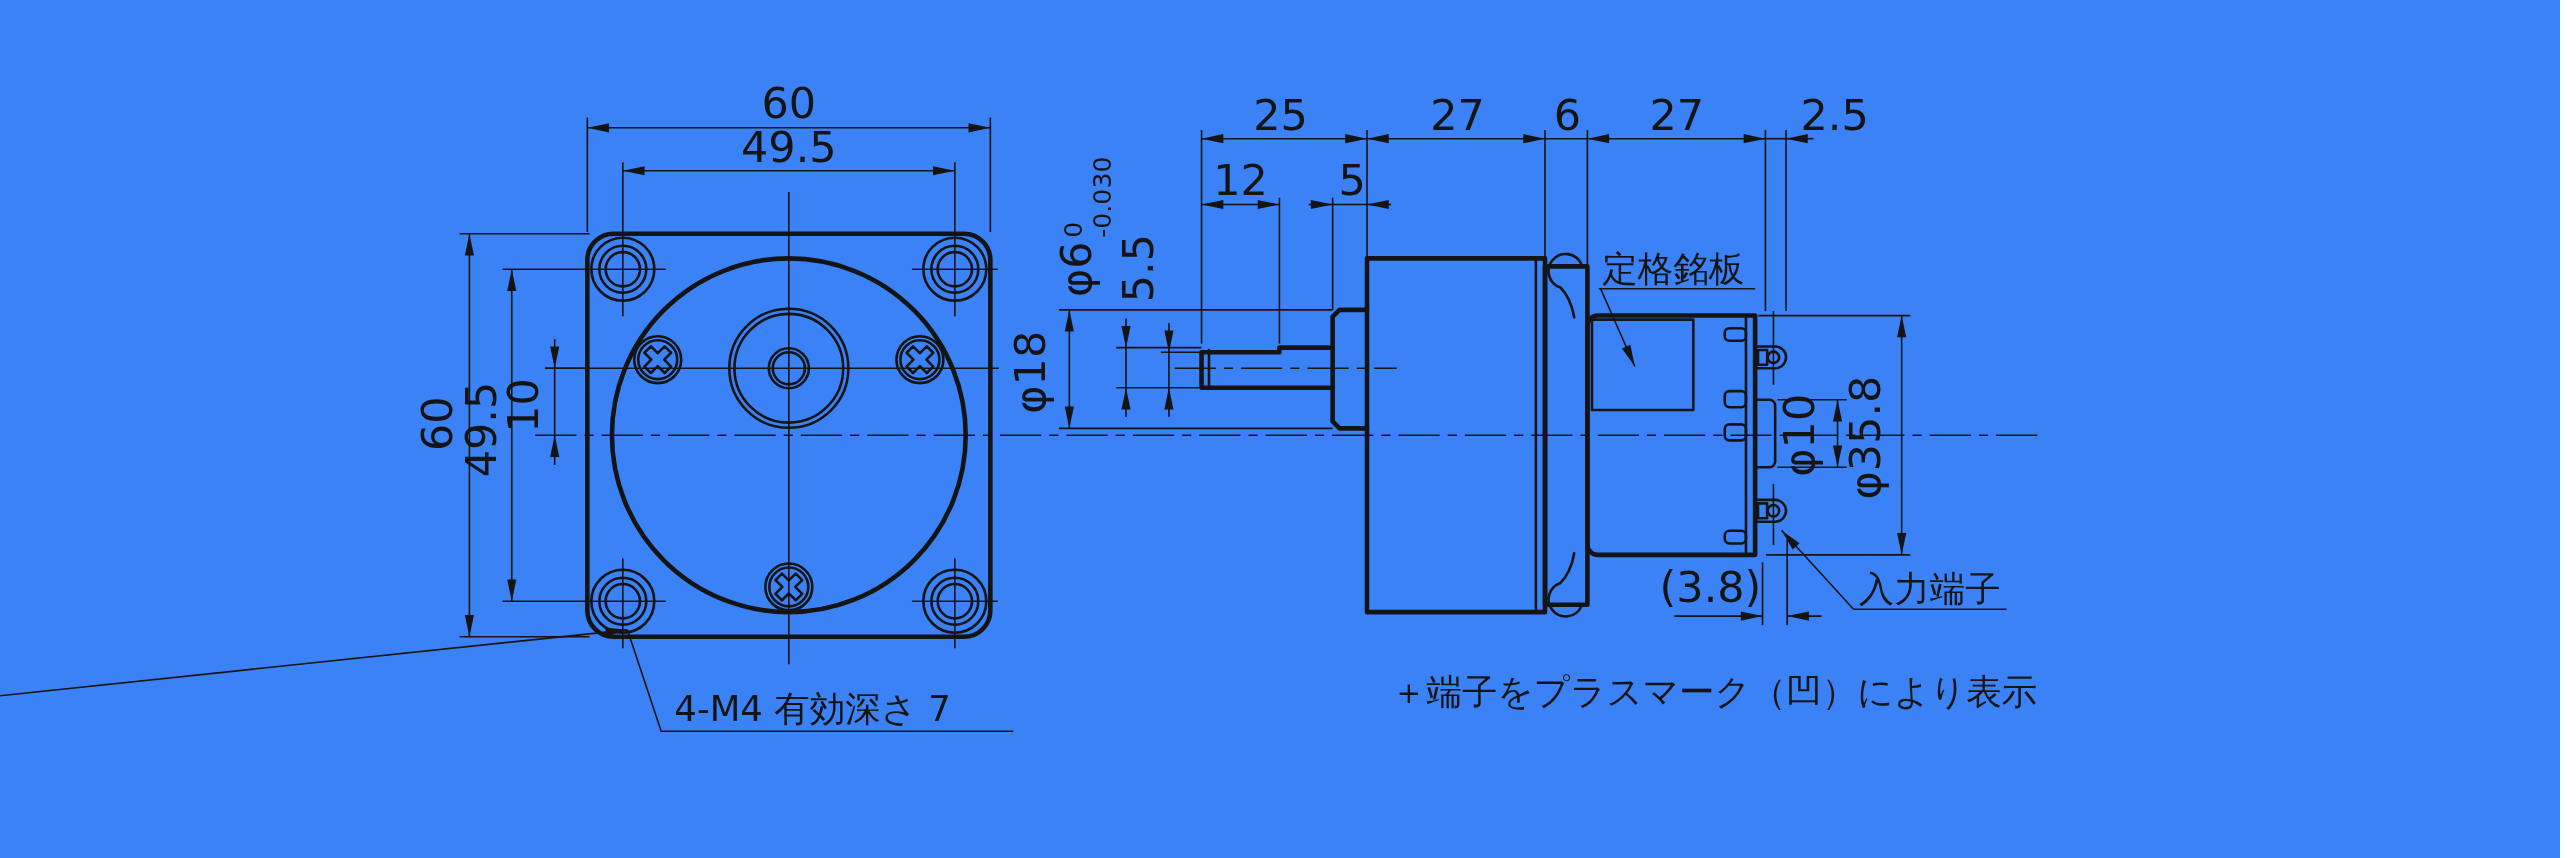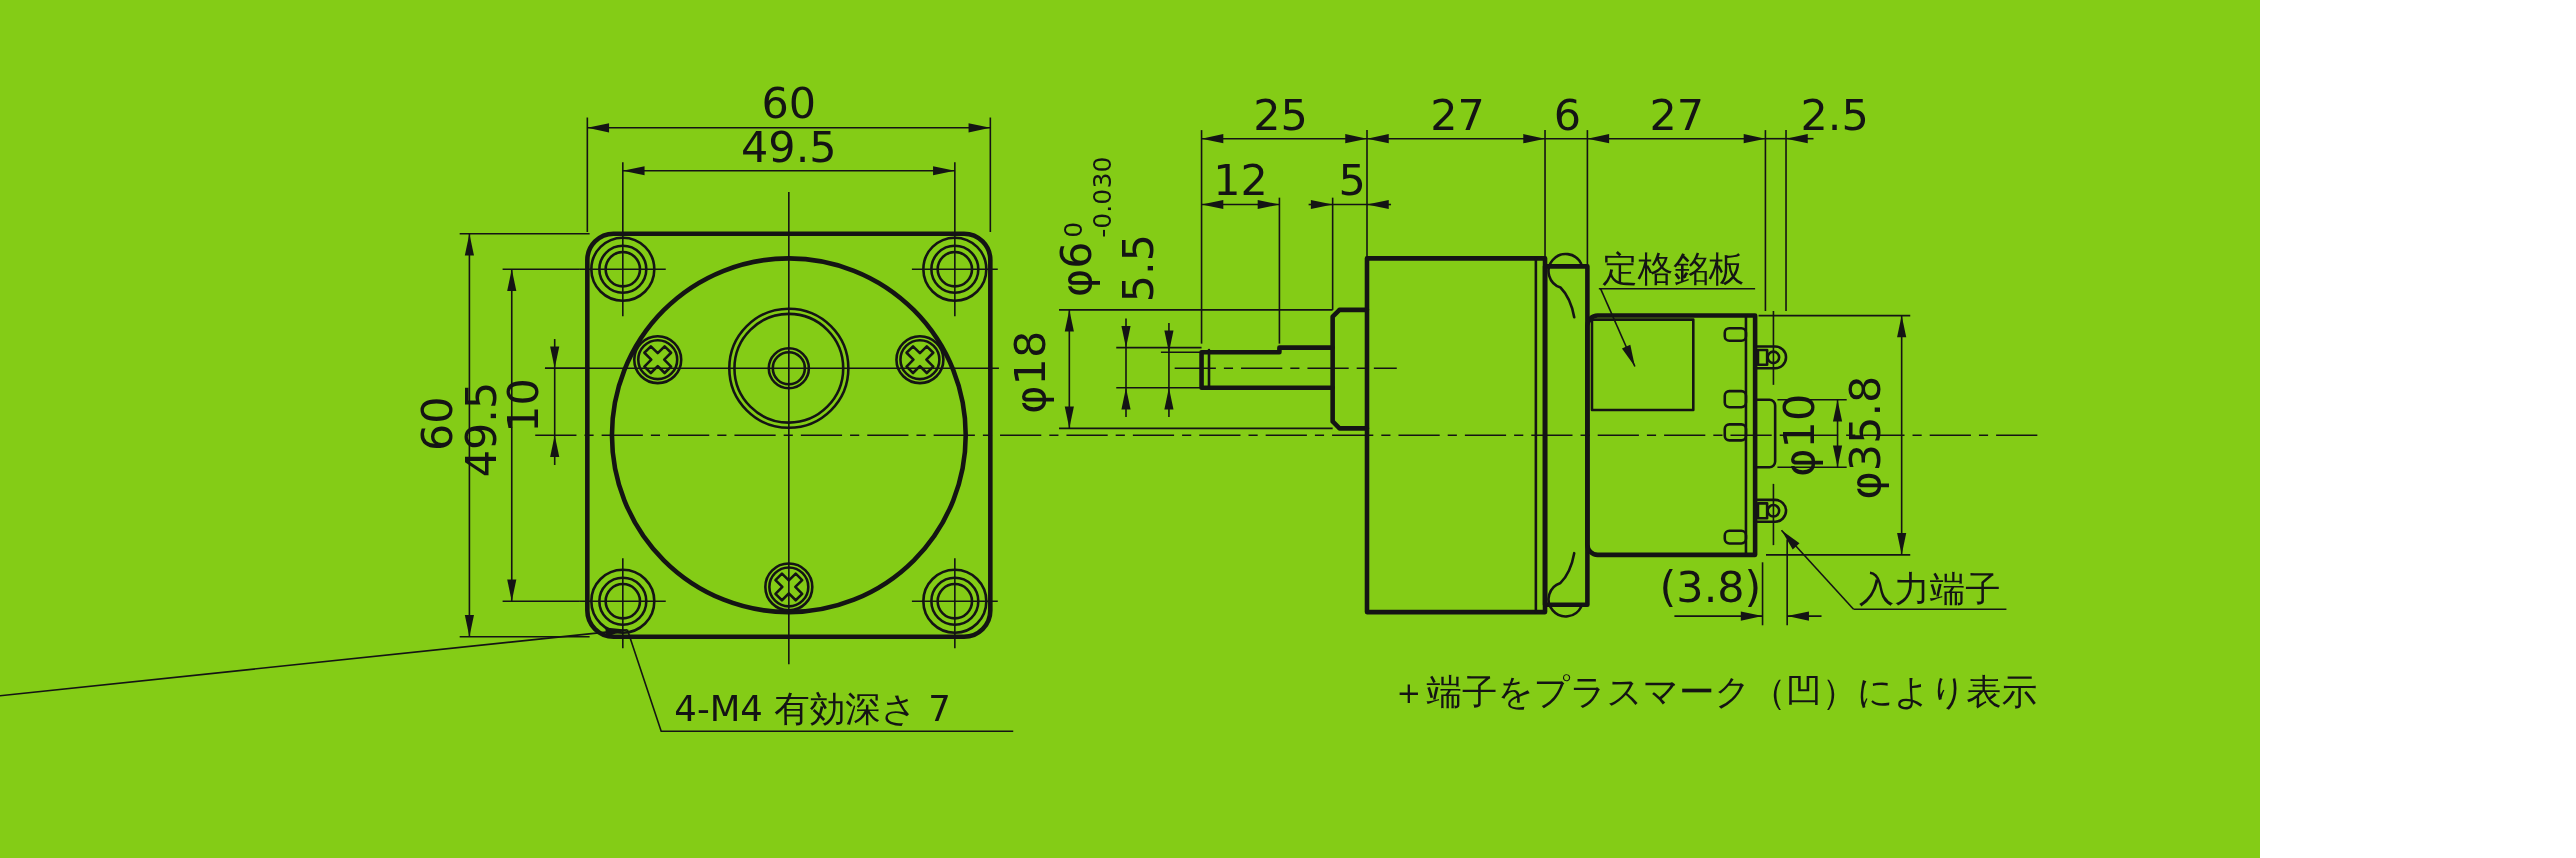--- a/index.html
+++ b/index.html
@@ -1,16 +1,16 @@
 <!DOCTYPE html>
 <html style="font-size:9.2px"><head>
 <meta charset="utf-8">
 <style>
   html,body{margin:0;padding:0;background:#ffffff;}
-  .stage{position:relative;width:2260px;height:859px;background:#84cc16;overflow:hidden;}
+  .stage{position:relative;width:2560px;height:859px;background:#3b82f6;overflow:hidden;}
   svg{display:block;}
   .bo{stroke:#141414;stroke-width:8;fill:none;stroke-linecap:round;stroke-linejoin:round;}
   .md{stroke:#141414;stroke-width:4.5;fill:none;stroke-linecap:round;stroke-linejoin:round;}
   .tn{stroke:#141414;stroke-width:2.8;fill:none;stroke-linecap:butt;}
   .ct{stroke:#141414;stroke-width:2.8;fill:none;stroke-dasharray:72 14 16 14;}
   .dt{font-family:"DejaVu Sans",sans-serif;font-size:75px;fill:#141414;}
   .jt{font-family:"DejaVu Sans",sans-serif;font-size:62px;fill:#141414;}
   .st{font-family:"DejaVu Sans",sans-serif;font-size:44px;fill:#141414;}
   .mid{text-anchor:middle;}
 </style>

